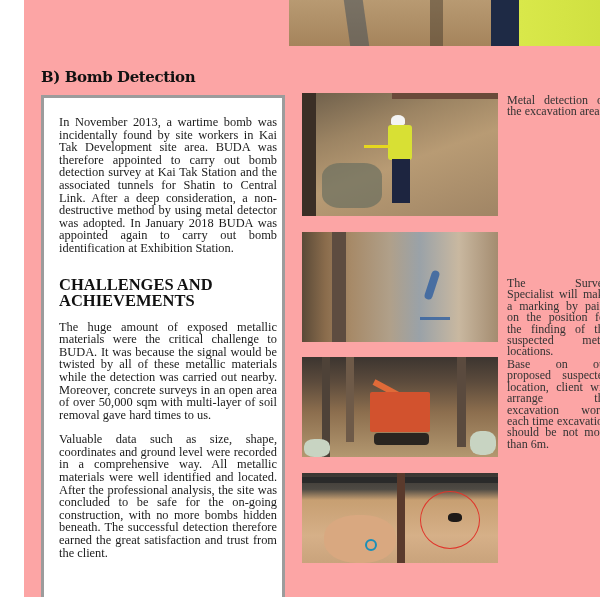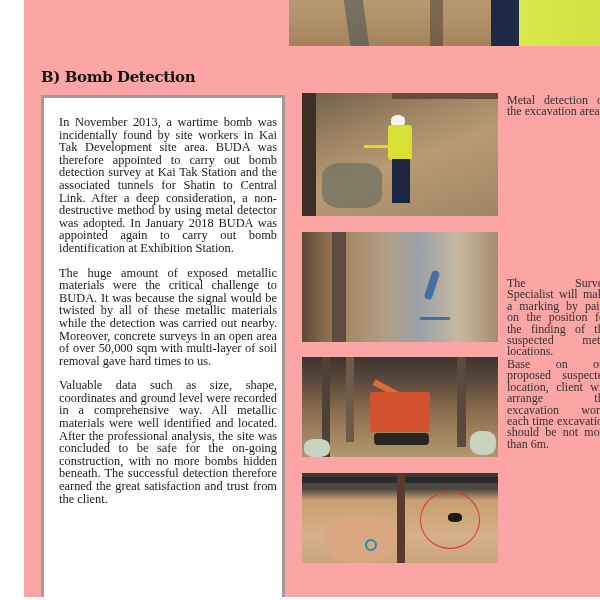--- a/index.html
+++ b/index.html
@@ -83,20 +83,21 @@
   <div class="photo top-photo">
     <div class="stripe"></div>
     <div class="stripe2"></div>
   </div>
 
   <div class="section-heading">B) Bomb Detection</div>
 
   <div class="text-box">
     <div class="inner">
       <p>In November 2013, a wartime bomb was incidentally found by site workers in Kai Tak Development site area. BUDA was therefore appointed to carry out bomb detection survey at Kai Tak Station and the associated tunnels for Shatin to Central Link. After a deep consideration, a non-destructive method by using metal detector was adopted. In January 2018 BUDA was appointed again to carry out bomb identification at Exhibition Station.</p>
+      <h2>CHALLENGES AND ACHIEVEMENTS</h2>
       <p>The huge amount of exposed metallic materials were the critical challenge to BUDA. It was because the signal would be twisted by all of these metallic materials while the detection was carried out nearby. Moreover, concrete surveys in an open area of over 50,000 sqm with multi-layer of soil removal gave hard times to us.</p>
       <p>Valuable data such as size, shape, coordinates and ground level were recorded in a comprehensive way. All metallic materials were well identified and located. After the professional analysis, the site was concluded to be safe for the on-going construction, with no more bombs hidden beneath. The successful detection therefore earned the great satisfaction and trust from the client.</p>
     </div>
   </div>
 
   <div class="photo p1">
     <div class="post" style="left:0;top:0;width:14px;height:123px;"></div>
     <div class="beam" style="left:90px;top:0;width:106px;height:6px;background:#6a4a3a;"></div>
     <div class="helmet" style="left:89px;top:22px;width:14px;height:10px;"></div>
     <div class="worker-body" style="left:86px;top:32px;width:24px;height:35px;"></div>

